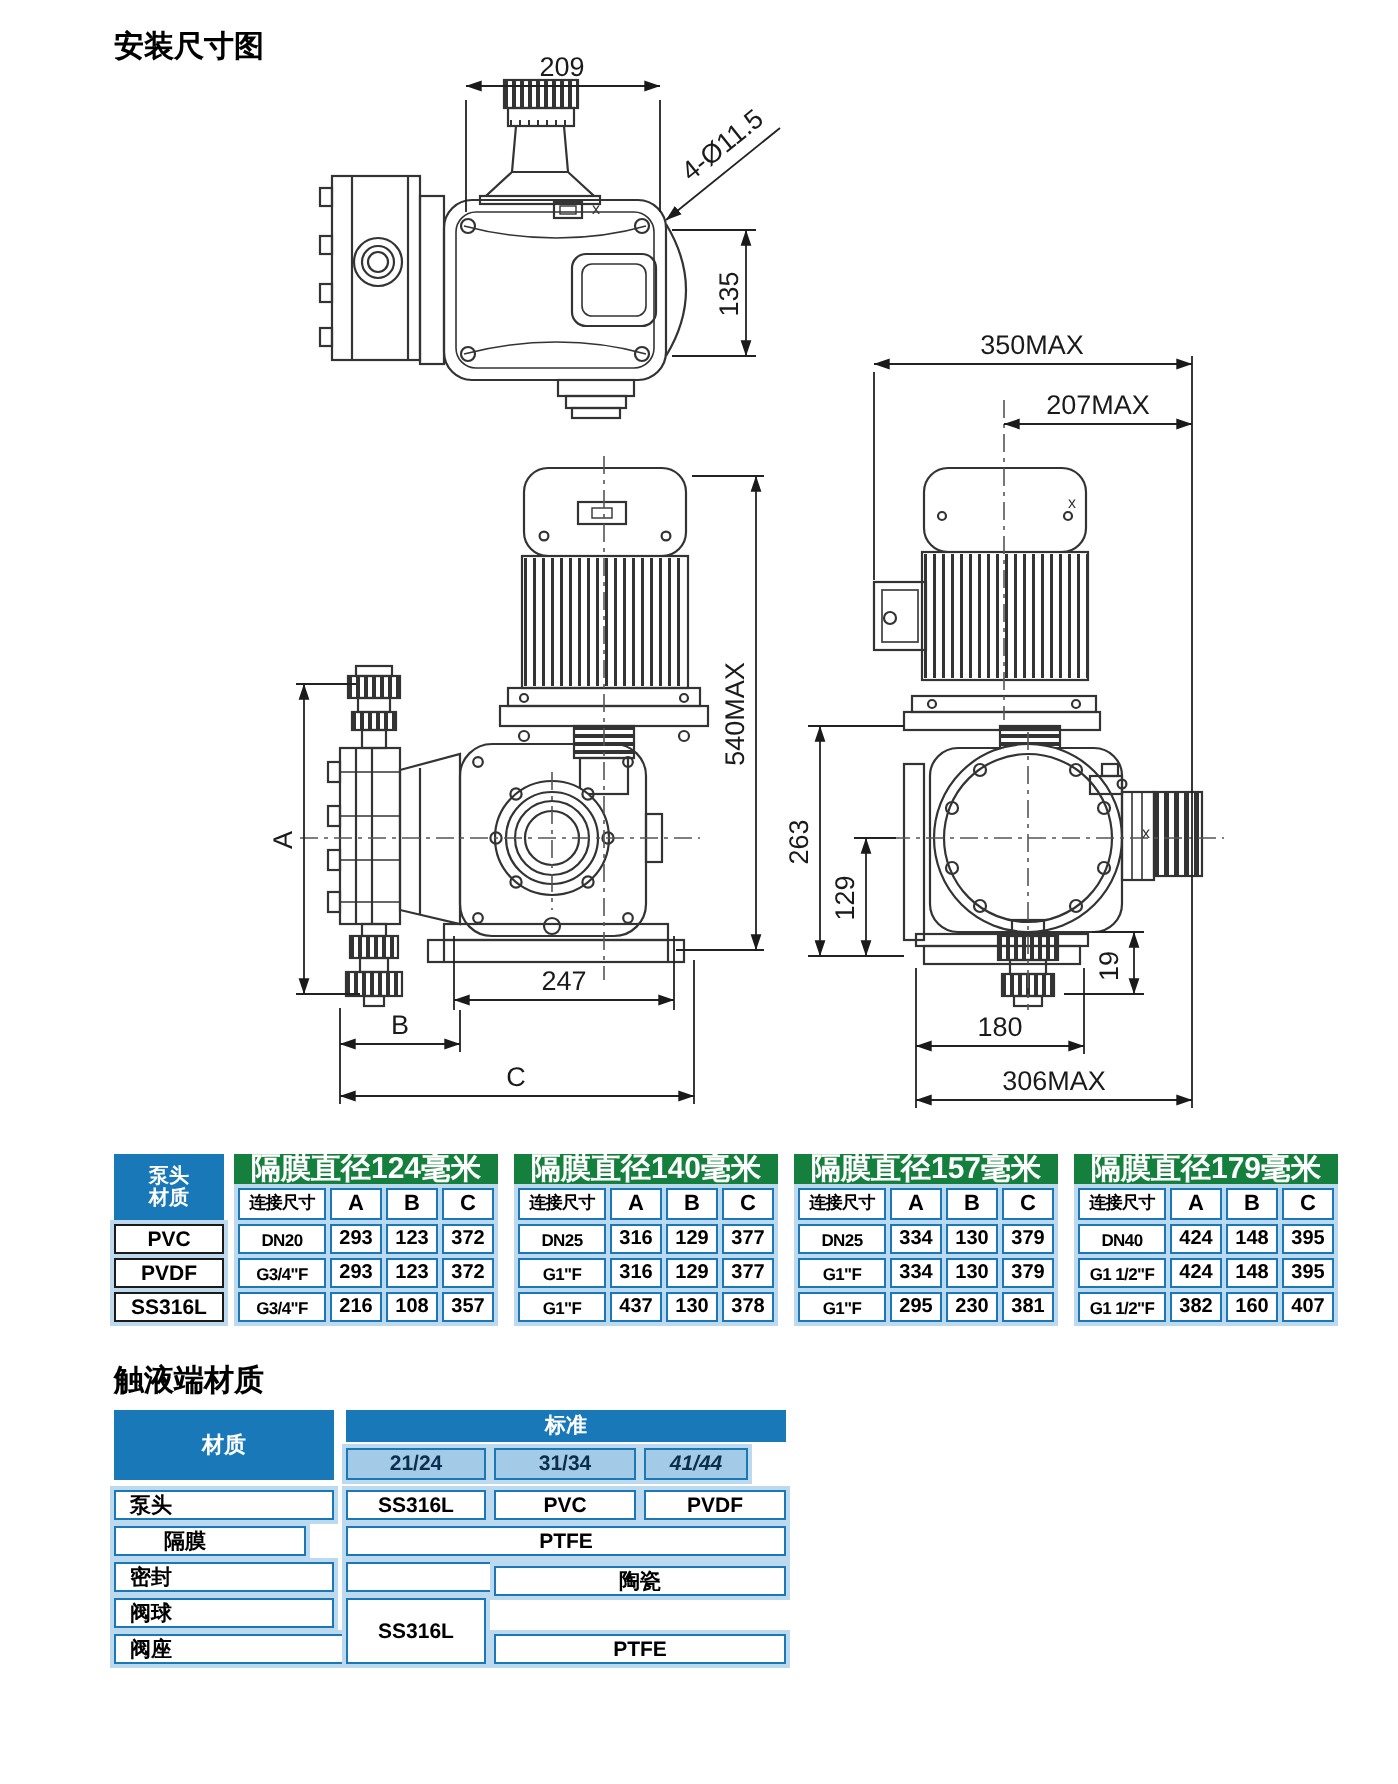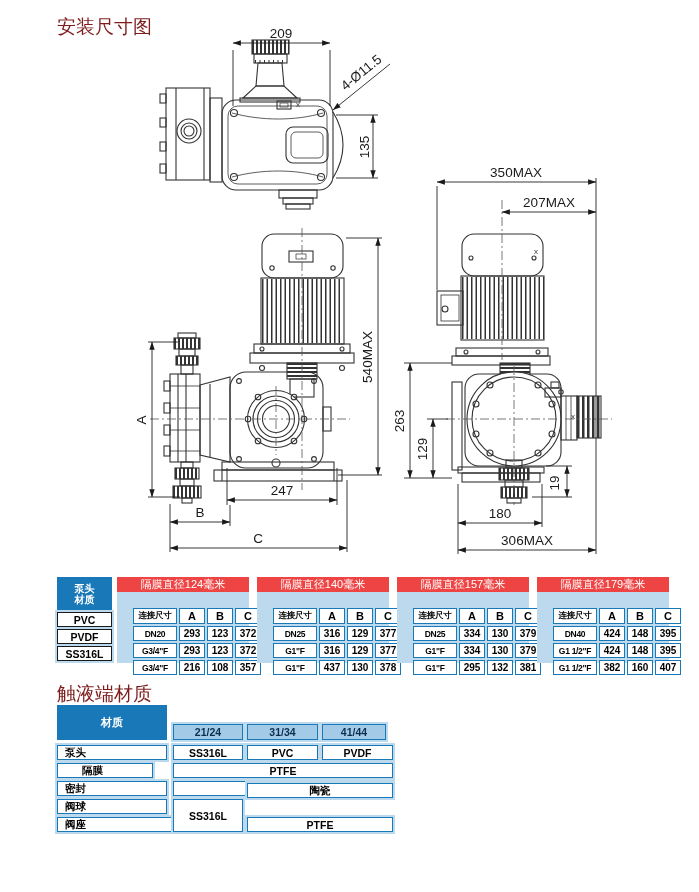--- a/index.html
+++ b/index.html
@@ -1,33 +1,33 @@
 <!DOCTYPE html>
 <html><head>
 <meta charset="utf-8">
 <style>
   html,body{margin:0;padding:0;background:#fff;}
   #page{position:relative;width:699px;height:892px;background:#fff;overflow:hidden;
         font-family:"Liberation Sans","DejaVu Sans",sans-serif;}
-  .sec-title{position:absolute;left:57px;font-size:19px;font-weight:normal;color:#7f1d1d;}
+  .sec-title{position:absolute;left:57px;font-size:15px;font-weight:bold;color:#000000;}
   svg text{font-family:"Liberation Sans","DejaVu Sans",sans-serif;fill:#1a1a1a;font-size:13.5px;}
   svg .xm{font-size:8px;fill:#333;}
   
   #t1{position:absolute;left:57px;top:577px;width:615px;height:88px;}
   .corner1{position:absolute;left:0;top:0;width:55px;height:33px;background:#1878b8;color:#fff;
            font-weight:bold;font-size:10px;line-height:11px;display:flex;flex-direction:column;
            align-items:center;justify-content:center;}
   .lab{position:absolute;left:0;width:55px;height:15px;background:#fff;border:1px solid #1a1a1a;
        box-shadow:0 0 0 2px #bcd9ee;display:flex;align-items:center;justify-content:center;
        font-weight:bold;font-size:10.5px;color:#000;box-sizing:border-box;}
   .grp{position:absolute;top:0;width:132px;height:86px;background:#bcd9ee;}
-  .grp-title{height:15px;background:#ef4444;color:#fff;font-size:11px;font-weight:normal;
+  .grp-title{height:15px;background:#15803d;color:#fff;font-size:15px;font-weight:bold;
              display:flex;align-items:center;justify-content:center;white-space:nowrap;}
   .grp-grid{display:grid;grid-template-columns:44px 26px 26px 26px;grid-template-rows:16px 15px 15px 15px;
-            gap:2px;padding:16px;}
+            gap:2px;padding:2px;}
   .gc{background:#fff;border:1px solid #1878b8;display:flex;align-items:center;justify-content:center;
       font-weight:bold;font-size:10px;color:#000;box-sizing:border-box;overflow:hidden;}
   .gc.hdr{font-size:11px;}
   .gc.conn{font-size:8.5px;letter-spacing:-0.3px;white-space:nowrap;}
   
   #t2{position:absolute;left:57px;top:705px;width:336px;height:128px;}
   .mdark{position:absolute;background:#1878b8;color:#fff;font-weight:bold;display:flex;
          align-items:center;justify-content:center;box-sizing:border-box;}
   .msub{position:absolute;background:#a3cbe7;border:1px solid #1878b8;box-shadow:0 0 0 2px #bcd9ee;
         display:flex;align-items:center;justify-content:center;font-weight:bold;font-size:10.5px;
@@ -358,21 +358,21 @@
         <div class="gc conn">DN25</div>
         <div class="gc">334</div>
         <div class="gc">130</div>
         <div class="gc">379</div>
         <div class="gc conn">G1"F</div>
         <div class="gc">334</div>
         <div class="gc">130</div>
         <div class="gc">379</div>
         <div class="gc conn">G1"F</div>
         <div class="gc">295</div>
-        <div class="gc">132</div>
+        <div class="gc">230</div>
         <div class="gc">381</div>
       </div>
     </div>
 
     <div class="grp" style="left:480px;">
       <div class="grp-title">隔膜直径179毫米</div>
       <div class="grp-grid">
         <div class="gc conn">连接尺寸</div>
         <div class="gc hdr">A</div>
         <div class="gc hdr">B</div>
@@ -390,23 +390,24 @@
         <div class="gc">160</div>
         <div class="gc">407</div>
       </div>
     </div>
   </div>
 
   <div class="sec-title" style="top:681px;">触液端材质</div>
 
   <div id="t2">
     <div class="mdark" style="left:0;top:0;width:110px;height:35px;font-size:11px;">材质</div>
+    <div class="mdark" style="left:116px;top:0;width:220px;height:16px;font-size:10.5px;">标准</div>
     <div class="msub" style="left:116px;top:19px;width:70px;height:16px;">21/24</div>
     <div class="msub" style="left:190px;top:19px;width:71px;height:16px;">31/34</div>
-    <div class="msub" style="left:265px;top:19px;width:64px;height:16px;">41/44</div>
+    <div class="msub" style="left:265px;top:19px;width:52px;height:16px;font-style:italic;">41/44</div>
 
     <div class="mcell mlab" style="left:0;top:40px;width:110px;height:15px;">泵头</div>
     <div class="mcell mlab" style="left:0;top:58px;width:96px;height:15px;padding-left:24px;">隔膜</div>
     <div class="mcell mlab" style="left:0;top:76px;width:110px;height:15px;">密封</div>
     <div class="mcell mlab" style="left:0;top:94px;width:110px;height:15px;">阀球</div>
     <div class="mcell mlab" style="left:0;top:112px;width:126px;height:15px;">阀座</div>
 
     <div class="mcell" style="left:116px;top:40px;width:70px;height:15px;">SS316L</div>
     <div class="mcell" style="left:190px;top:40px;width:71px;height:15px;">PVC</div>
     <div class="mcell" style="left:265px;top:40px;width:71px;height:15px;">PVDF</div>

